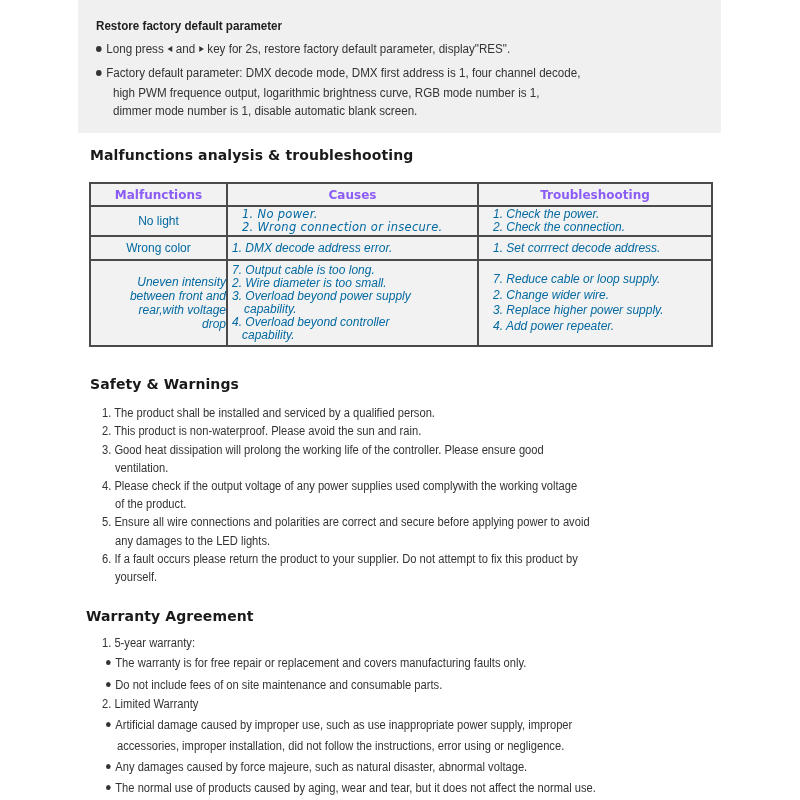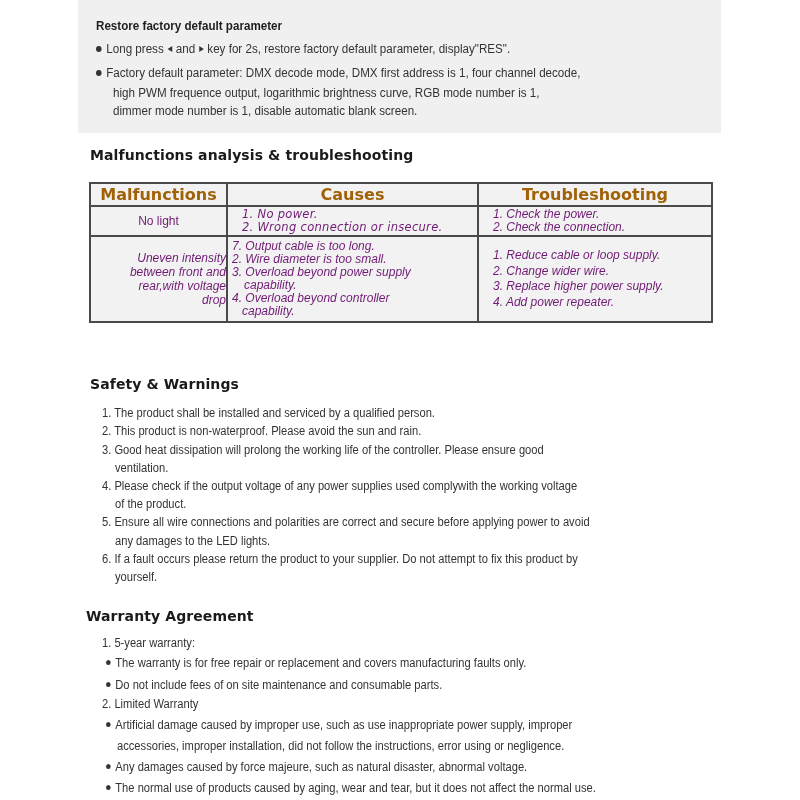--- a/index.html
+++ b/index.html
@@ -27,22 +27,22 @@
   .h2 {
     position: absolute; font-family: "DejaVu Sans", sans-serif; font-weight: bold; font-size: 14px; color: #1a1a1a; white-space: nowrap;
     letter-spacing: 0.1px;
   }
 
   table.mal {
     position: absolute; left: 89px; top: 182px; width: 622px; border-collapse: collapse;
     background: #f2f2f2; table-layout: fixed;
   }
   table.mal td, table.mal th { border: 2px solid #4a4a4a; padding: 0; vertical-align: middle; }
-  table.mal th { font-family: "DejaVu Sans", sans-serif; font-weight: bold; font-size: 16px; color: #a16207; height: 21px; }
-  table.mal td { font-size: 12px; color: #701a75; }
+  table.mal th { font-family: "DejaVu Sans", sans-serif; font-weight: bold; font-size: 12px; color: #8b5cf6; height: 21px; }
+  table.mal td { font-size: 12px; color: #0369a1; }
   .c-mal { text-align: center; }
   .c-txt { padding-left: 4px !important; line-height: 13px; }
   .c-mono { font-family: "DejaVu Sans", sans-serif; font-size: 11.5px !important; letter-spacing: 0.3px; }
   .cell-lines div { white-space: nowrap; font-style: italic; }
   .indent { padding-left: 10px; }
   .uneven { text-align: right; padding-left: 10px !important; line-height: 14px; }
 
   .sline {
     position: absolute; font-size: 12px; color: #333; white-space: nowrap;
     transform: scaleX(0.93); transform-origin: left;
@@ -81,37 +81,46 @@
     <td class="c-mal">No light</td>
     <td class="c-txt c-mono cell-lines">
       <div class="indent">1. No power.</div>
       <div class="indent">2. Wrong connection or insecure.</div>
     </td>
     <td class="c-txt cell-lines">
       <div class="indent">1. Check the power.</div>
       <div class="indent">2. Check the connection.</div>
     </td>
   </tr>
+  <tr style="height:24px">
+    <td class="c-mal">Wrong color</td>
+    <td class="c-txt cell-lines">
+      <div>1. DMX decode address error.</div>
+    </td>
+    <td class="c-txt cell-lines">
+      <div class="indent">1. Set corrrect decode address.</div>
+    </td>
+  </tr>
   <tr style="height:86px">
     <td class="uneven cell-lines">
       <div>Uneven intensity</div>
       <div>between front and</div>
       <div>rear,with voltage</div>
       <div>drop</div>
     </td>
     <td class="c-txt cell-lines">
       <div>7. Output cable is too long.</div>
       <div>2. Wire diameter is too small.</div>
       <div>3. Overload beyond power supply</div>
       <div style="padding-left:12px">capability.</div>
       <div>4. Overload beyond controller</div>
       <div style="padding-left:10px">capability.</div>
     </td>
     <td class="c-txt cell-lines" style="line-height:15.5px">
-      <div class="indent">1. Reduce cable or loop supply.</div>
+      <div class="indent">7. Reduce cable or loop supply.</div>
       <div class="indent">2. Change wider wire.</div>
       <div class="indent">3. Replace higher power supply.</div>
       <div class="indent">4. Add power repeater.</div>
     </td>
   </tr>
 </tbody>
   </table>
 
 <div class="h2" style="left:90px; top:376px;">Safety &amp; Warnings</div>
 <div class="sline" style="left:102px; top:406px;">1. The product shall be installed and serviced by a qualified person.</div>

